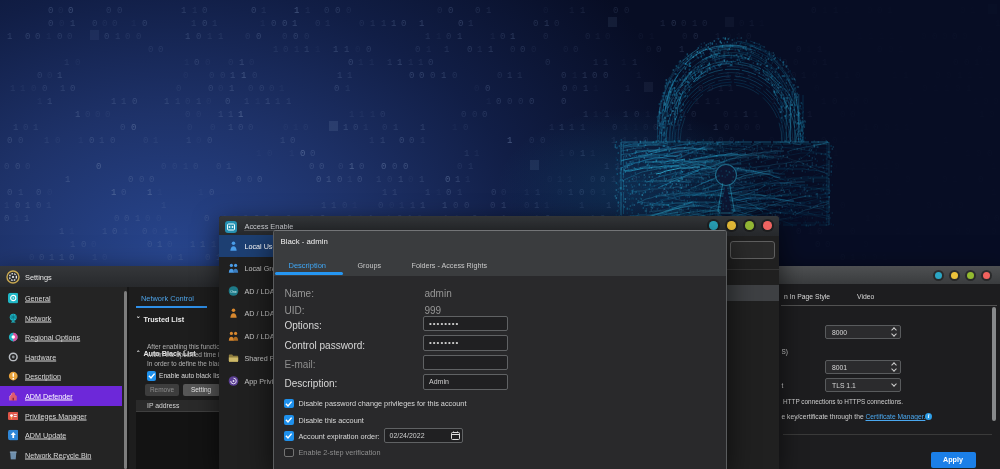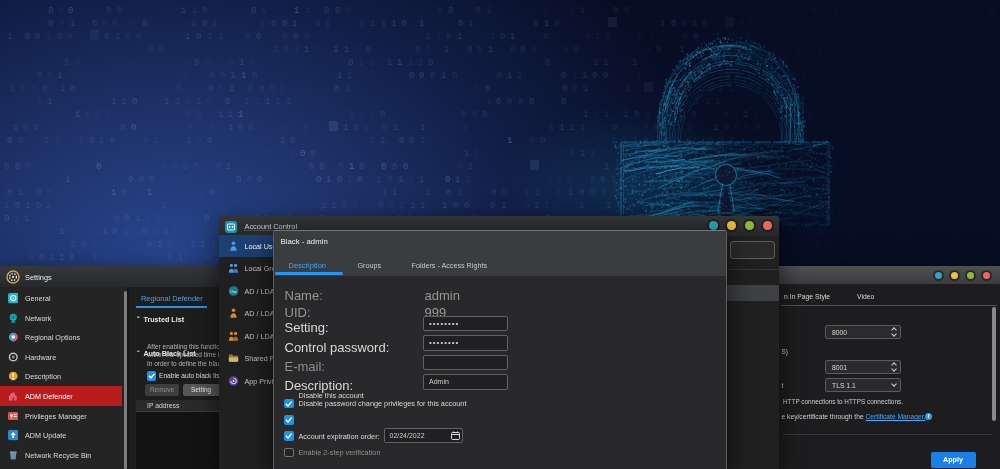--- a/index.html
+++ b/index.html
@@ -3,25 +3,25 @@
 <meta charset="utf-8">
 <style>
 * { margin:0; padding:0; box-sizing:border-box; }
 html,body { width:1000px; height:469px; overflow:hidden; background:#070c20;
   font-family:"Liberation Sans", sans-serif; }
 #stage { position:relative; width:1000px; height:469px; overflow:hidden; }
 .abs { position:absolute; }
 .win { position:absolute; box-shadow:0 8px 26px rgba(0,0,0,.6); }
 .dot.sm { width:7px; height:7px; }
 .dot { position:absolute; width:8px; height:8px; border-radius:50%; box-shadow:0 0 0 2px rgba(15,15,15,.5); }
-.lbl { position:absolute; font-size:13px; color:#cfcfcf; white-space:nowrap; }
+.lbl { position:absolute; font-size:10px; color:#cfcfcf; white-space:nowrap; }
 .mitem { position:absolute; left:0; width:122px; height:19.6px; color:#dcdcdc; font-size:7.2px; }
-.mitem .lb { position:absolute; left:25px; top:50%; transform:translateY(-50%); white-space:nowrap; }
+.mitem .lb { position:absolute; left:25px; top:50%; transform:translateY(-50%); white-space:nowrap;text-decoration:underline; }
 .mitem .ic { position:absolute; left:7.5px; top:50%; transform:translateY(-50%); width:10.5px; height:10.5px; }
-.mitem.sel { background:#b91c1c; color:#fff; }
+.mitem.sel { background:#6d28d9; color:#fff; }
 .acrow { position:absolute; left:219px; width:170px; height:22.5px; color:#c6c6c6; font-size:7.2px; }
 .acrow .lb { position:absolute; left:25.5px; top:50%; transform:translateY(-50%); white-space:nowrap; }
 .acrow .ic { position:absolute; left:8.5px; top:50%; transform:translateY(-50%); width:11px; height:11px; }
 .acrow.sel { background:#1d3f72; color:#fff; }
 .fld { position:absolute; height:15.5px; background:#202022; border:1px solid #606264; border-radius:2px;
   color:#cfcfcf; font-size:7px; line-height:14px; padding-left:5px; }
 .cb { position:absolute; width:9.5px; height:9.5px; border-radius:2px; }
 .cb svg { display:block; }
 .cb.on { background:#1e90ec; }
 .cb.off { border:1px solid #737373; background:#232325; }
@@ -1381,21 +1381,21 @@
         <span class="lb">ADM Update</span>
       </div>
   <div class="mitem" style="top:445.1px">
         <svg class="ic" viewBox="0 0 12 12">
           <path d="M2.5 3h7l-0.7 8h-5.6z" fill="#6e8eab"></path>
           <rect x="2" y="2" width="8" height="1.4" rx="0.7" fill="#8fb0cc"></rect>
         </svg>
         <span class="lb">Network Recycle Bin</span>
       </div>
 
-  <div class="lbl" style="left:141px;top:294px;color:#4da3e8;font-size:7.4px">Regional Defender</div>
+  <div class="lbl" style="left:141px;top:294px;color:#4da3e8;font-size:7.4px">Network Control</div>
   <div class="abs" style="left:136px;top:305.5px;width:71px;height:2px;background:#2e8fe8"></div>
   <div class="lbl" style="left:137px;top:314.5px;color:#e8e8e8;font-size:7.2px;font-weight:bold">ˇ&nbsp;&nbsp;Trusted List</div>
   <div class="lbl" style="left:137px;top:349px;color:#e8e8e8;font-size:7.2px;font-weight:bold">ˆ&nbsp;&nbsp;Auto Black List</div>
   <div class="lbl" style="left:147px;top:343px;color:#b4b4b4;font-size:6.5px">After enabling this functionality, if</div>
   <div class="lbl" style="left:147px;top:350.5px;color:#b4b4b4;font-size:6.5px">within the specified time interval</div>
   <div class="lbl" style="left:147px;top:359.5px;color:#b4b4b4;font-size:6.5px">In order to define the blacklist a</div>
   <div class="cb on" style="left:146.5px;top:371px">
         <svg width="9.5" height="9.5" viewBox="0 0 10 10">
           <path d="M2 5l2.2 2.3L8 2.8" stroke="#fff" stroke-width="1.5" fill="none"></path>
         </svg>
@@ -1410,21 +1410,21 @@
 
 <div>
   <div class="win" style="left:219px;top:216px;width:560px;height:253px;background:#202020;border-radius:3px 3px 0 0"></div>
   <div class="abs" style="left:219px;top:216px;width:560px;height:19.5px;background:linear-gradient(180deg,#333639,#26282b);border-radius:3px 3px 0 0"></div>
   <svg class="abs" style="left:225px;top:220.5px" width="12" height="12" viewBox="0 0 12 12">
     <rect width="12" height="12" rx="3" fill="#2590b2"></rect>
     <rect x="2.5" y="3" width="7" height="6" rx="1" fill="none" stroke="#eafcff" stroke-width="1"></rect>
     <circle cx="4.5" cy="6" r="0.9" fill="#eafcff"></circle>
         <circle cx="7.5" cy="6" r="0.9" fill="#eafcff"></circle>
   </svg>
-  <div class="lbl" style="left:244.5px;top:221.5px;font-size:7.4px;color:#caccd0">Account Control</div>
+  <div class="lbl" style="left:244.5px;top:221.5px;font-size:7.4px;color:#caccd0">Access Enable</div>
   <div class="abs" style="left:244px;top:230.2px;width:460px;height:1px;background:rgba(255,255,255,.16)"></div>
   <div class="dot" style="left:709.2px;top:221.2px;width:8.5px;height:8.5px;background:#2aa5bc"></div>
   <div class="dot" style="left:727.2px;top:221.2px;width:8.5px;height:8.5px;background:#e7bd38"></div>
   <div class="dot" style="left:745.2px;top:221.2px;width:8.5px;height:8.5px;background:#93b735"></div>
   <div class="dot" style="left:763.2px;top:221.2px;width:8.5px;height:8.5px;background:#ef6461"></div>
   <div class="acrow sel" style="top:234.5px">
         <svg class="ic" viewBox="0 0 13 13">
           <circle cx="6.5" cy="3.2" r="2.1" fill="#4a9de8"></circle>
           <path d="M2.8 12c0-3 1.6-5.2 3.7-5.2S10.2 9 10.2 12z" fill="#4a9de8"></path>
         </svg>
@@ -1488,41 +1488,41 @@
   <div class="lbl" style="left:280.5px;top:237px;font-size:7.8px;color:#f2f2f2">Black - admin</div>
   <div class="lbl" style="left:288.5px;top:260.5px;font-size:7.5px;color:#3fa7f5">Description</div>
   <div class="lbl" style="left:357.5px;top:260.5px;font-size:7.2px;color:#c9c9c9">Groups</div>
   <div class="lbl" style="left:411.5px;top:260.5px;font-size:7.2px;color:#c9c9c9">Folders - Access Rights</div>
   <div class="abs" style="left:274.5px;top:271.5px;width:68px;height:3px;background:#2596f2;border-radius:2px"></div>
 
   <div class="lbl" style="left:284.5px;top:287.5px;color:#969696">Name:</div>
   <div class="lbl" style="left:424.5px;top:287.5px;color:#969696">admin</div>
   <div class="lbl" style="left:284.5px;top:304.5px;color:#969696">UID:</div>
   <div class="lbl" style="left:424.5px;top:304.5px;color:#969696">999</div>
-  <div class="lbl" style="left:284.5px;top:320px;color:#d8d8d8">Setting:</div>
+  <div class="lbl" style="left:284.5px;top:320px;color:#d8d8d8">Options:</div>
   <div class="fld" style="left:423px;top:315.5px;width:85px;letter-spacing:1px;font-size:8px">••••••••</div>
   <div class="lbl" style="left:284.5px;top:340px;color:#d8d8d8">Control password:</div>
   <div class="fld" style="left:423px;top:335px;width:85px;letter-spacing:1px;font-size:8px">••••••••</div>
   <div class="lbl" style="left:284.5px;top:359px;color:#8e8e8e">E-mail:</div>
   <div class="fld" style="left:423px;top:354.5px;width:85px"></div>
   <div class="lbl" style="left:284.5px;top:378px;color:#d8d8d8">Description:</div>
   <div class="fld" style="left:423px;top:374px;width:85px">Admin</div>
 
   <div class="cb on" style="left:284px;top:398.5px">
         <svg width="9.5" height="9.5" viewBox="0 0 10 10">
           <path d="M2 5l2.2 2.3L8 2.8" stroke="#fff" stroke-width="1.5" fill="none"></path>
         </svg>
       </div>
   <div class="clab" style="left:298.5px;top:399px">Disable password change privileges for this account</div>
   <div class="cb on" style="left:284px;top:415px">
         <svg width="9.5" height="9.5" viewBox="0 0 10 10">
           <path d="M2 5l2.2 2.3L8 2.8" stroke="#fff" stroke-width="1.5" fill="none"></path>
         </svg>
       </div>
-  <div class="clab" style="left:298.5px;top:391px">Disable this account</div>
+  <div class="clab" style="left:298.5px;top:416px">Disable this account</div>
   <div class="cb on" style="left:284px;top:431px">
         <svg width="9.5" height="9.5" viewBox="0 0 10 10">
           <path d="M2 5l2.2 2.3L8 2.8" stroke="#fff" stroke-width="1.5" fill="none"></path>
         </svg>
       </div>
   <div class="clab" style="left:298.5px;top:431.5px">Account expiration order:</div>
   <div class="fld" style="left:383.5px;top:428px;width:79px;height:15px">02/24/2022</div>
   <svg class="abs" style="left:450.5px;top:431px" width="9" height="9" viewBox="0 0 9 9">
     <rect x="0.5" y="1.5" width="8" height="7" rx="1" fill="none" stroke="#dcdcdc" stroke-width="1"></rect>
     <line x1="0.5" y1="3.5" x2="8.5" y2="3.5" stroke="#dcdcdc" stroke-width="1"></line>

